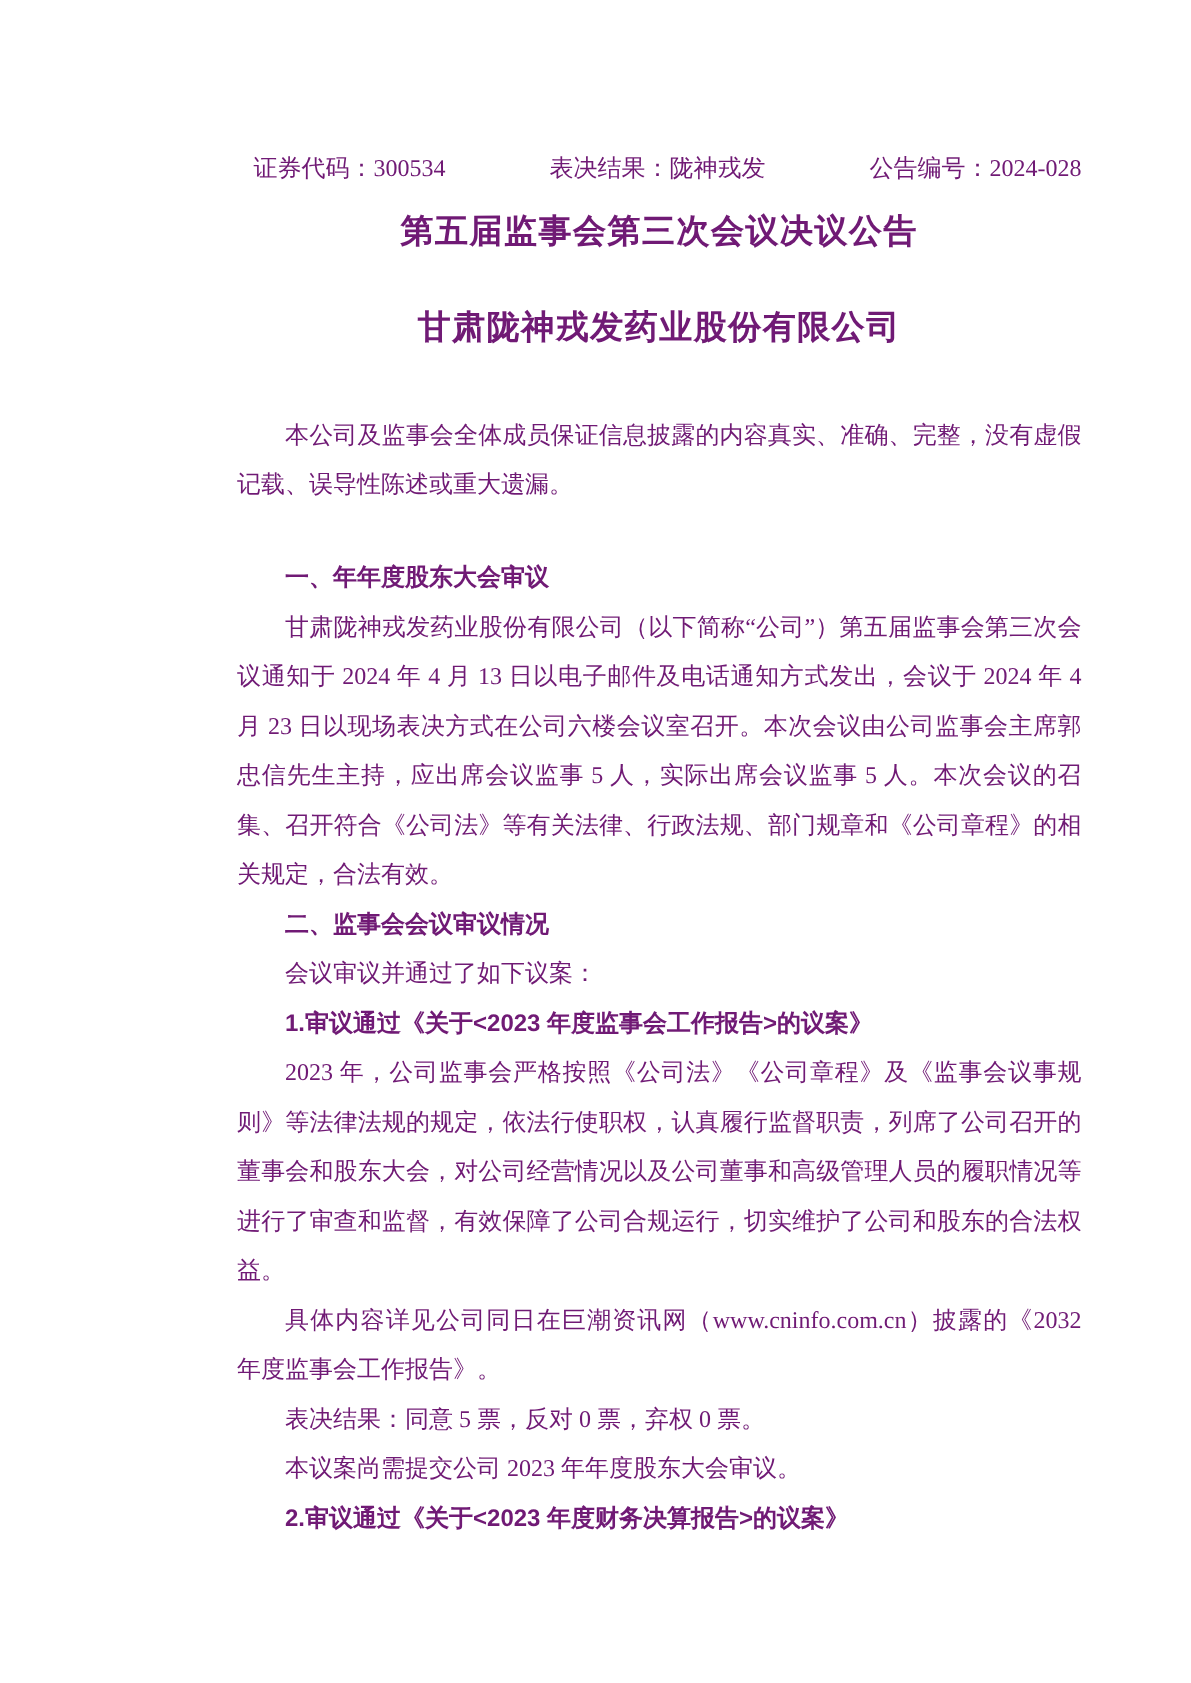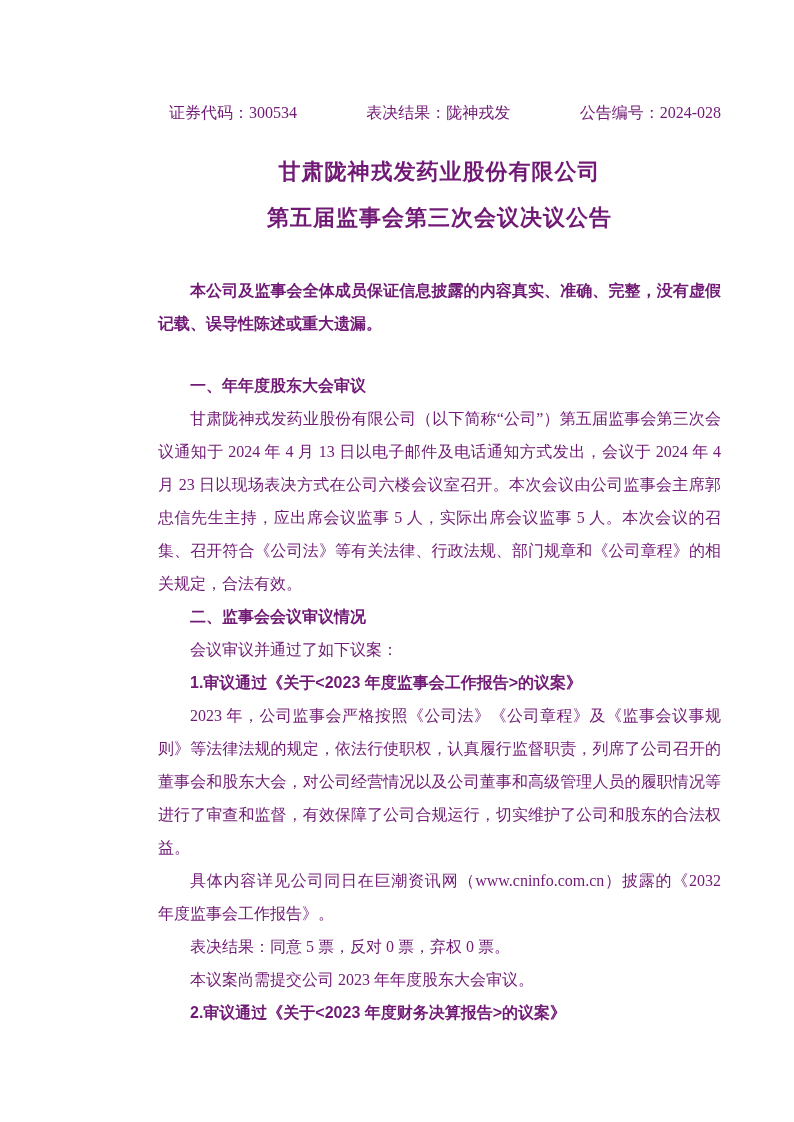--- a/index.html
+++ b/index.html
@@ -40,21 +40,21 @@
   .title-line.second { margin-top: 18px; }
   .para {
     margin: 0;
     font-size: 16px;
     line-height: 33px;
     text-align: justify;
     text-indent: 2em;
   }
   .disclaimer {
     margin-top: 42px;
-    font-weight: bold;
+    font-weight: normal;
   }
   .sec-heading {
     margin: 0;
     font-family: "Liberation Sans", "DejaVu Sans", sans-serif;
     font-weight: bold;
     font-size: 16px;
     line-height: 33px;
     text-align: justify;
     text-indent: 2em;
   }
@@ -64,22 +64,22 @@
 <body>
 
 <div class="page">
 
   <div class="header-row">
     <span>证券代码：300534</span>
     <span>表决结果：陇神戎发</span>
     <span>公告编号：2024-028</span>
   </div>
 
+  <div class="title-line second">第五届监事会第三次会议决议公告</div>
   <div class="title-line first">甘肃陇神戎发药业股份有限公司</div>
-  <div class="title-line second">第五届监事会第三次会议决议公告</div>
 
   <p class="para disclaimer">本公司及监事会全体成员保证信息披露的内容真实、准确、完整，没有虚假记载、误导性陈述或重大遗漏。</p>
 
   <h2 class="sec-heading first">一、年年度股东大会审议</h2>
   <p class="para">甘肃陇神戎发药业股份有限公司（以下简称“公司”）第五届监事会第三次会议通知于 2024 年 4 月 13 日以电子邮件及电话通知方式发出，会议于 2024 年 4 月 23 日以现场表决方式在公司六楼会议室召开。本次会议由公司监事会主席郭忠信先生主持，应出席会议监事 5 人，实际出席会议监事 5 人。本次会议的召集、召开符合《公司法》等有关法律、行政法规、部门规章和《公司章程》的相关规定，合法有效。</p>
 
   <h2 class="sec-heading">二、监事会会议审议情况</h2>
   <p class="para">会议审议并通过了如下议案：</p>
 
   <h3 class="sec-heading">1.审议通过《关于&lt;2023 年度监事会工作报告&gt;的议案》</h3>

